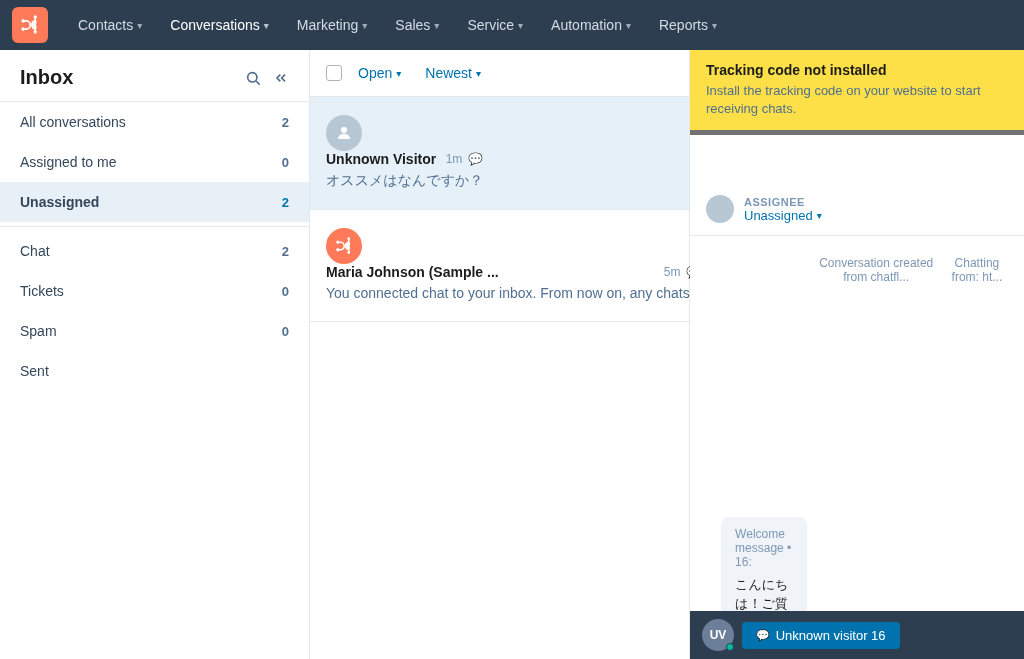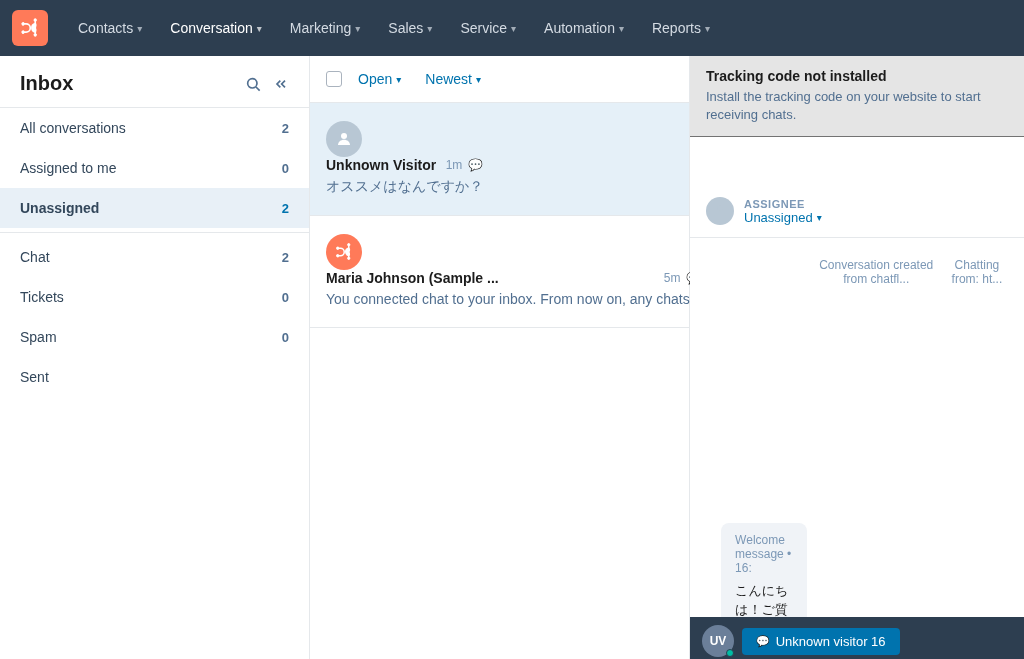--- a/index.html
+++ b/index.html
@@ -1,21 +1,21 @@
 <!DOCTYPE html>
 <html><head>
   <meta charset="utf-8">
   <style>
     * { margin: 0; padding: 0; box-sizing: border-box; }
     body { font-family: -apple-system, BlinkMacSystemFont, 'Segoe UI', Helvetica, Arial, sans-serif; font-size: 14px; background: #fff; width: 1024px; height: 659px; overflow: hidden; }
 
     
     .top-nav {
       background: #2d3e50;
-      height: 56px;
+      height: 50px;
       display: flex;
       align-items: center;
       padding: 0 12px;
       gap: 0;
     }
     .nav-logo {
       width: 36px; height: 36px;
       background: #ff7a59;
       border-radius: 6px;
       display: flex; align-items: center; justify-content: center;
@@ -190,22 +190,22 @@
     
     .detail-panel {
       flex: 1;
       background: #fff;
       display: flex;
       flex-direction: column;
       overflow: hidden;
       position: relative;
     }
     .tracking-banner {
-      background: #e5e5e5;
-      border-bottom: 1px solid #737373;
+      background: #fde047;
+      border-bottom: 5px solid #737373;
       padding: 12px 16px;
     }
     .tracking-title {
       font-weight: 700;
       color: #1c1c1c;
       font-size: 14px;
       margin-bottom: 4px;
     }
     .tracking-desc {
       color: #516f90;
@@ -329,21 +329,21 @@
   <div class="nav-logo">
     <svg viewBox="0 0 24 24" xmlns="http://www.w3.org/2000/svg">
       <path d="M18.6 6.6V4.8a1.8 1.8 0 10-1.8 0v1.8A5.4 5.4 0 0013.2 12a5.4 5.4 0 00-5.4-5.4H6a1.8 1.8 0 100 1.8h1.8A3.6 3.6 0 0111.4 12a3.6 3.6 0 01-3.6 3.6H6a1.8 1.8 0 100 1.8h1.8A5.4 5.4 0 0013.2 12a5.4 5.4 0 003.6 5.1v.9a1.8 1.8 0 101.8 0v-.9A5.4 5.4 0 0018.6 12a5.4 5.4 0 000-5.4z"></path>
     </svg>
   </div>
   <div class="nav-item">
     <span>Contacts</span>
     <span class="nav-chevron">▾</span>
   </div>
   <div class="nav-item active">
-    <span>Conversation</span>
+    <span>Conversations</span>
     <span class="nav-chevron">▾</span>
   </div>
   <div class="nav-item">
     <span>Marketing</span>
     <span class="nav-chevron">▾</span>
   </div>
   <div class="nav-item">
     <span>Sales</span>
     <span class="nav-chevron">▾</span>
   </div>

